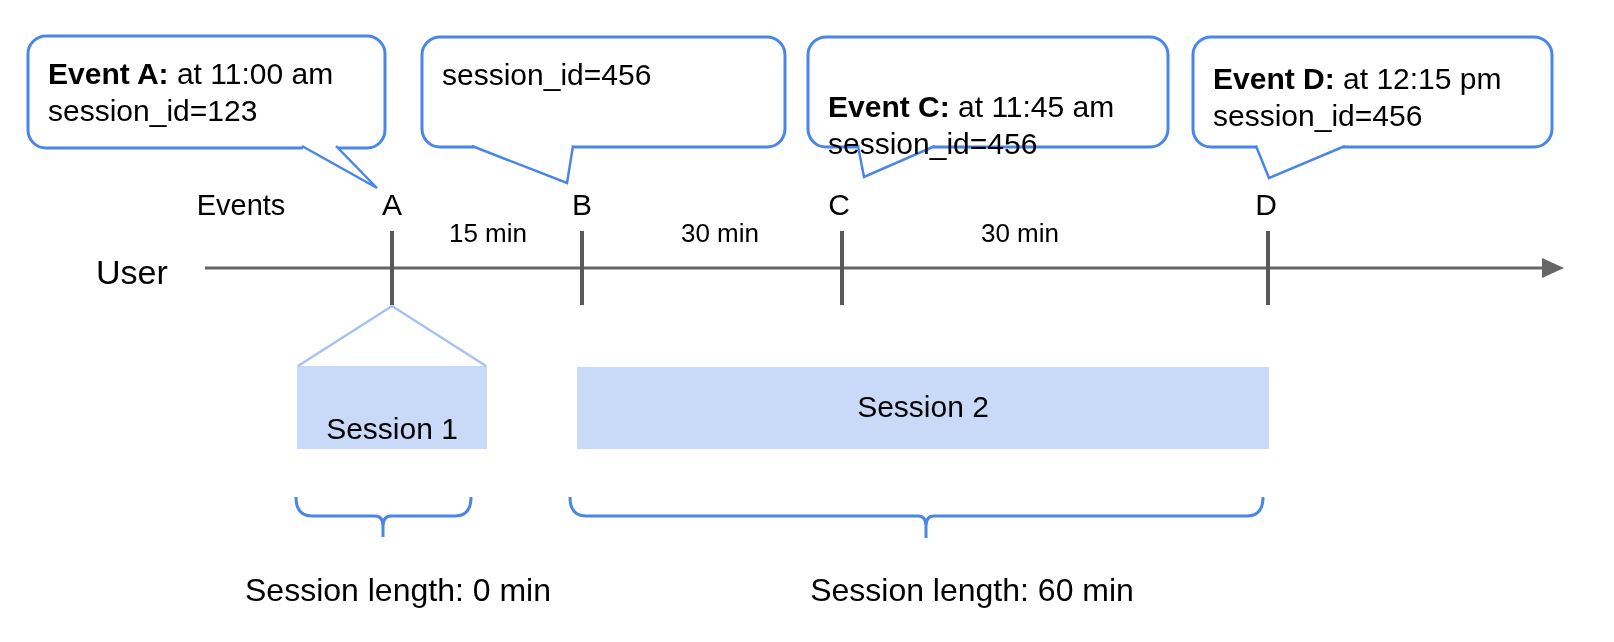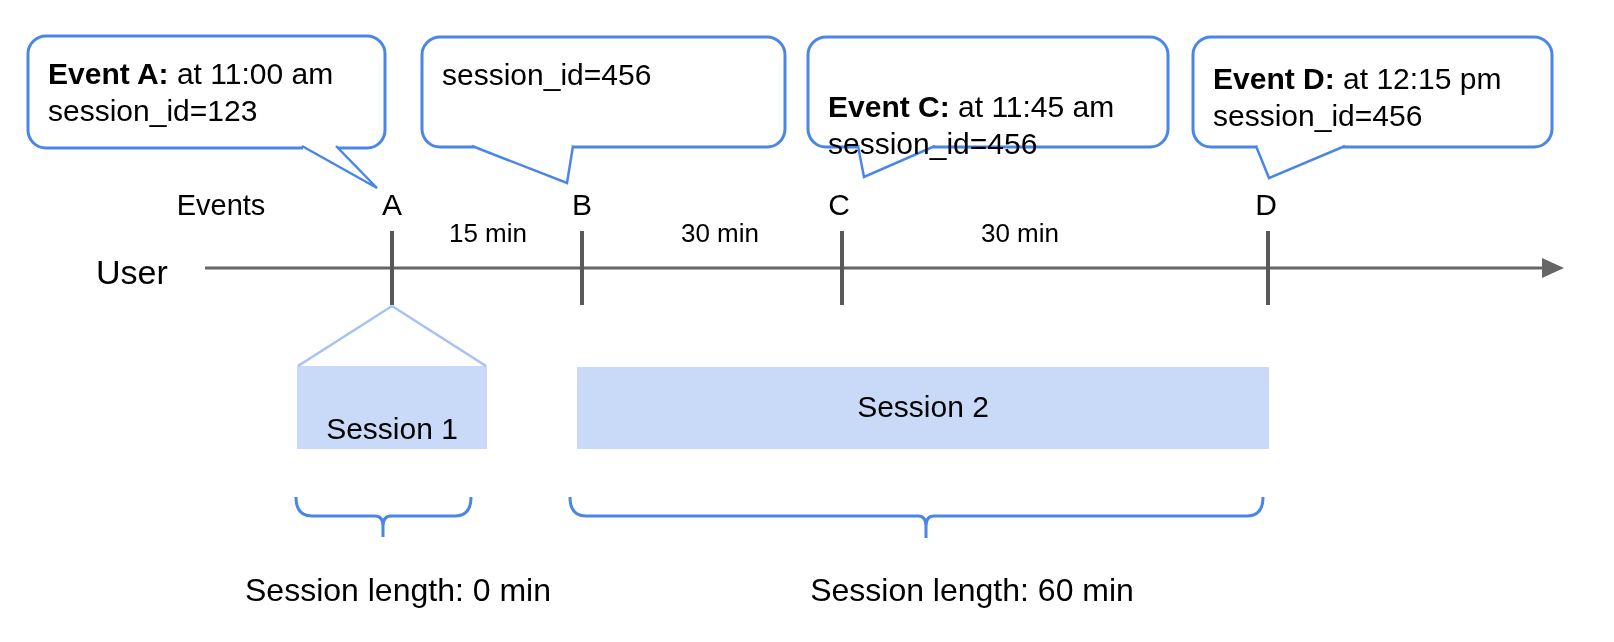--- a/index.html
+++ b/index.html
@@ -83,21 +83,21 @@
   </div>
   <div class="abs bubble-text" style="left:828px; top:56px;margin-top:32px;">
     <div><b>Event C:</b><span> at 11:45 am</span></div>
     <div>session_id=456</div>
   </div>
   <div class="abs bubble-text" style="left:1213px; top:60px;">
     <div><b>Event D:</b><span> at 12:15 pm</span></div>
     <div>session_id=456</div>
   </div>
 
-  <div class="abs events-label center" style="left:221px; top:189px;">Events</div>
+  <div class="abs events-label center" style="left:241px; top:189px;">Events</div>
   <div class="abs user-label" style="left:96px; top:253px;">User</div>
 
   <div class="abs marker-label center" style="left:392px;  top:188px;">A</div>
   <div class="abs marker-label center" style="left:582px;  top:188px;">B</div>
   <div class="abs marker-label center" style="left:839px;  top:188px;">C</div>
   <div class="abs marker-label center" style="left:1266px; top:188px;">D</div>
 
   <div class="abs interval-label center" style="left:488px;  top:218px;">15 min</div>
   <div class="abs interval-label center" style="left:720px;  top:218px;">30 min</div>
   <div class="abs interval-label center" style="left:1020px; top:218px;">30 min</div>

